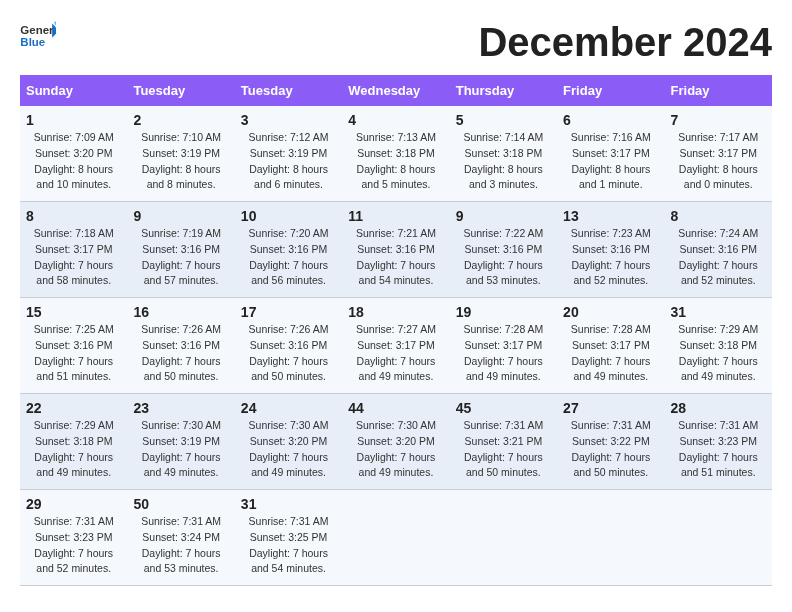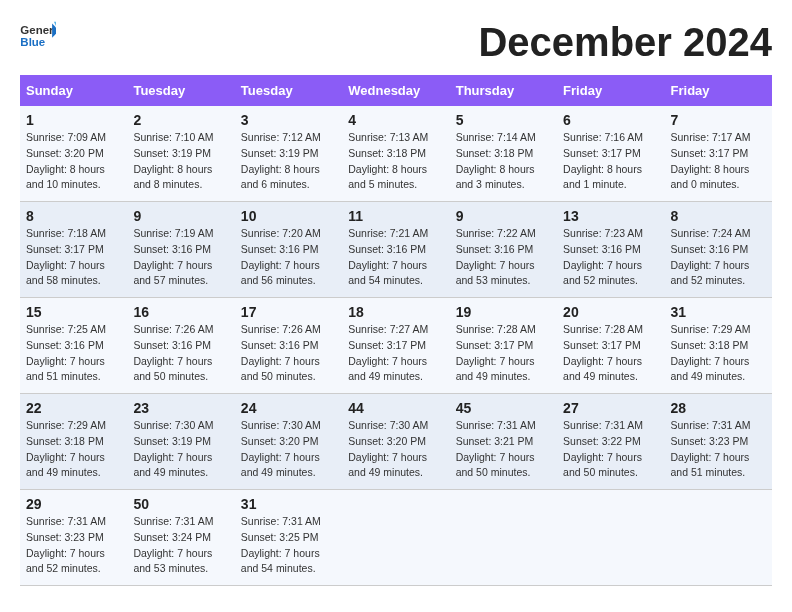--- a/index.html
+++ b/index.html
@@ -69,20 +69,21 @@
       font-size: 14px;
       font-weight: bold;
       color: #222;
       display: block;
       margin-bottom: 2px;
     }
     .day-info {
       color: #333;
       font-size: 10.5px;
       line-height: 1.5;
+      text-align: center;
     }
     .empty-cell { background: #f5f8fd; }
   </style>
 </head>
 <body>
 
 <div class="header">
   <div class="logo">
     <svg class="logo-icon" viewBox="0 0 40 34">
   <text x="0" y="16" font-size="13" font-weight="bold" fill="#333">General</text>

